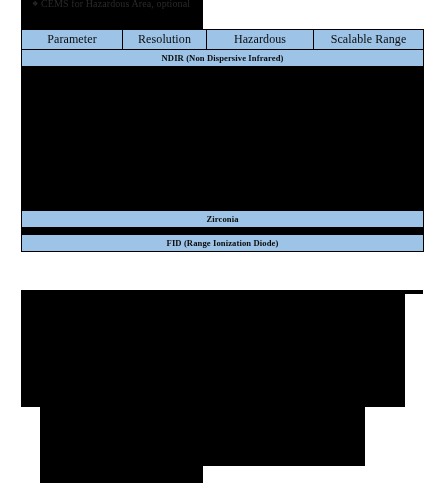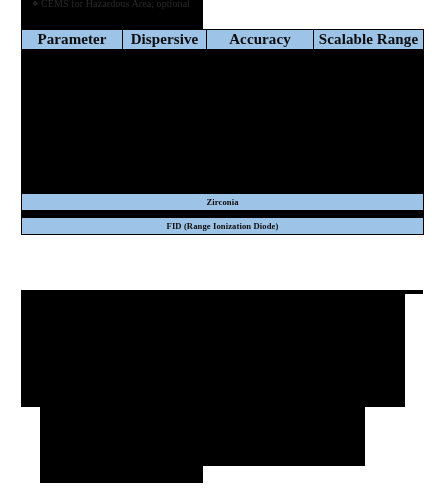--- a/index.html
+++ b/index.html
@@ -65,22 +65,22 @@
   .col-parameter { width: 101px; }
   .col-resolution { width: 84px; }
   .col-accuracy { width: 107px; }
   .col-range { width: 110px; }
 
   .hdr-cell {
     background: #9DC3E6;
     height: 19px;
     text-align: center;
     vertical-align: middle;
-    font-size: 15px;
-    font-weight: bold;
+    font-size: 12px;
+    font-weight: normal;
     color: #0b0b0b;
     letter-spacing: 0.1px;
   }
 
   .section-cell {
     background: #9DC3E6;
     height: 16px;
     text-align: center;
     vertical-align: middle;
     font-size: 8.6px;
@@ -138,25 +138,28 @@
   <colgroup>
     <col class="col-parameter">
     <col class="col-resolution">
     <col class="col-accuracy">
     <col class="col-range">
   </colgroup>
   <tbody>
 
     <tr>
       <td class="hdr-cell">Parameter</td>
-      <td class="hdr-cell">Dispersive</td>
-      <td class="hdr-cell">Accuracy</td>
+      <td class="hdr-cell">Resolution</td>
+      <td class="hdr-cell">Hazardous</td>
       <td class="hdr-cell">Scalable Range</td>
     </tr>
 
+    <tr>
+      <td class="section-cell" colspan="4">NDIR (Non Dispersive Infrared)</td>
+    </tr>
     <tr>
       <td class="redacted-cell" colspan="4" style="height:55px"></td>
     </tr>
 
     <tr>
       <td class="redacted-cell" colspan="4" style="height:44px"></td>
     </tr>
 
     <tr>
       <td class="redacted-cell" colspan="4" style="height:42px"></td>

